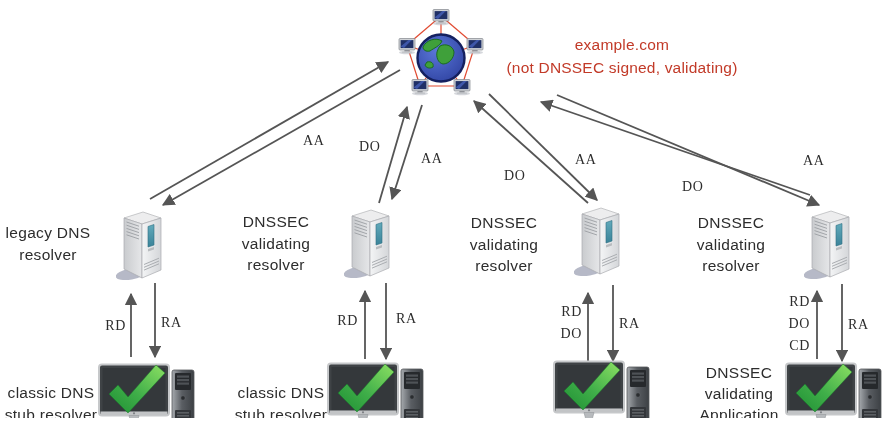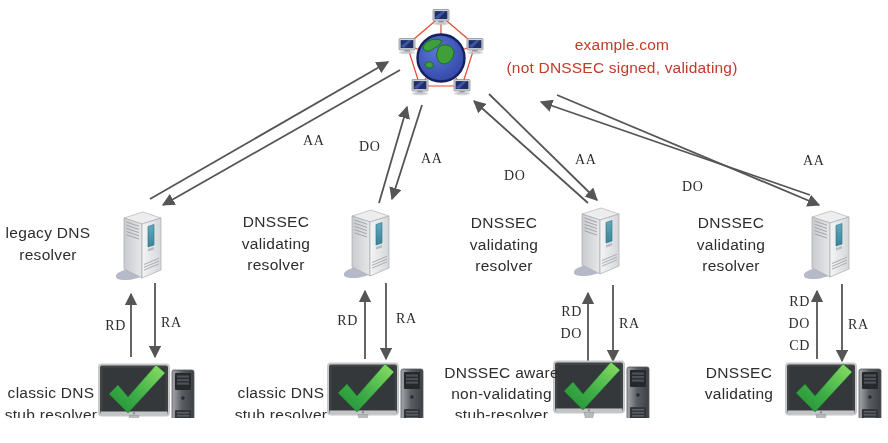--- a/index.html
+++ b/index.html
@@ -247,28 +247,24 @@
   </div>
 
   <div class="lbl" style="left:-2px;top:382px;width:106px">
     <div>classic DNS</div>
     <div>stub resolver</div>
   </div>
   <div class="lbl" style="left:227px;top:382px;width:108px">
     <div>classic DNS</div>
     <div>stub resolver</div>
   </div>
-  <div class="lbl" style="left:442px;top:362px;width:119px;line-height:21px">
-    <div>DNSSEC aware</div>
-    <div>non-validating</div>
-    <div>stub-resolver</div>
-  </div>
   <div class="lbl" style="left:681px;top:362px;width:116px;line-height:21px">
     <div>DNSSEC</div>
     <div>validating</div>
+    <div>Application</div>
   </div>
 
   <span class="flag" style="left:303px;top:133px">AA</span>
   <span class="flag" style="left:359px;top:139px">DO</span>
   <span class="flag" style="left:421px;top:151px">AA</span>
   <span class="flag" style="left:504px;top:168px">DO</span>
   <span class="flag" style="left:575px;top:152px">AA</span>
   <span class="flag" style="left:682px;top:179px">DO</span>
   <span class="flag" style="left:803px;top:153px">AA</span>
 

